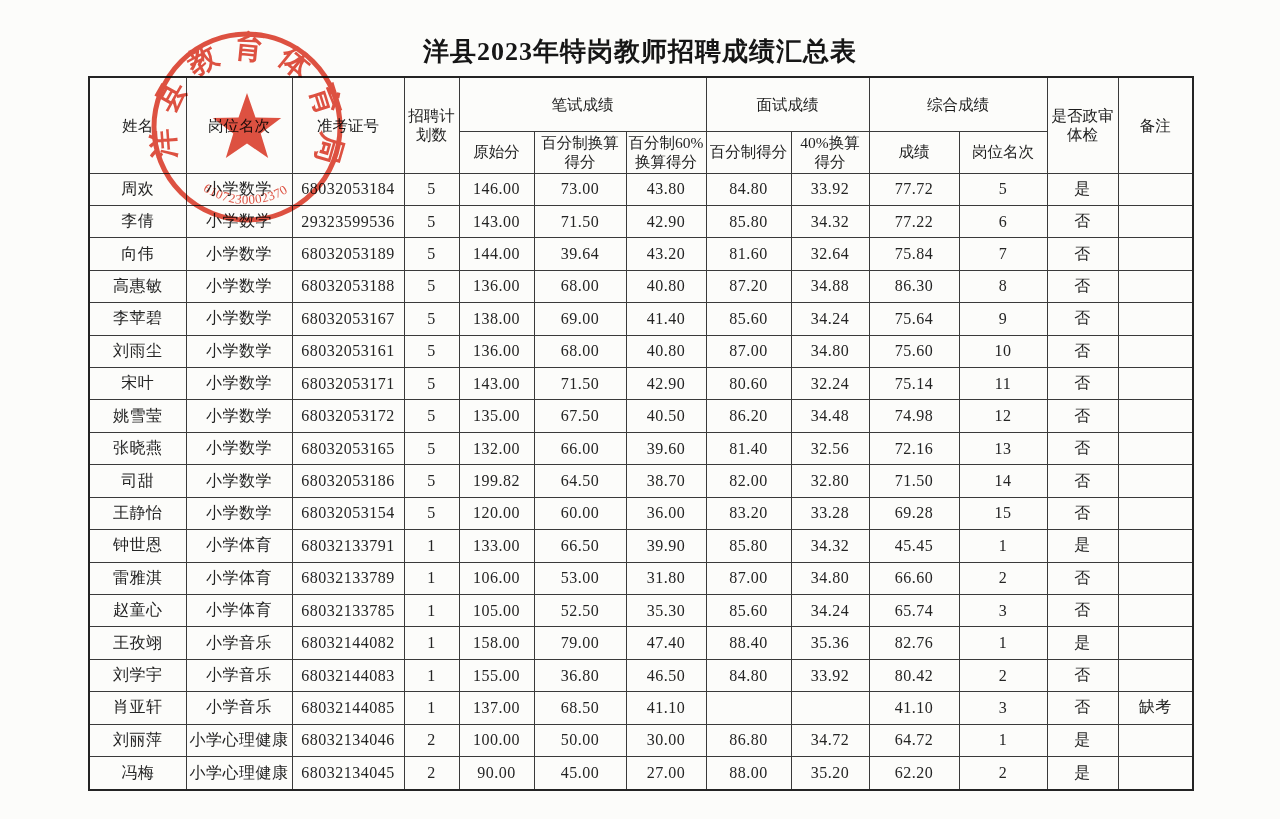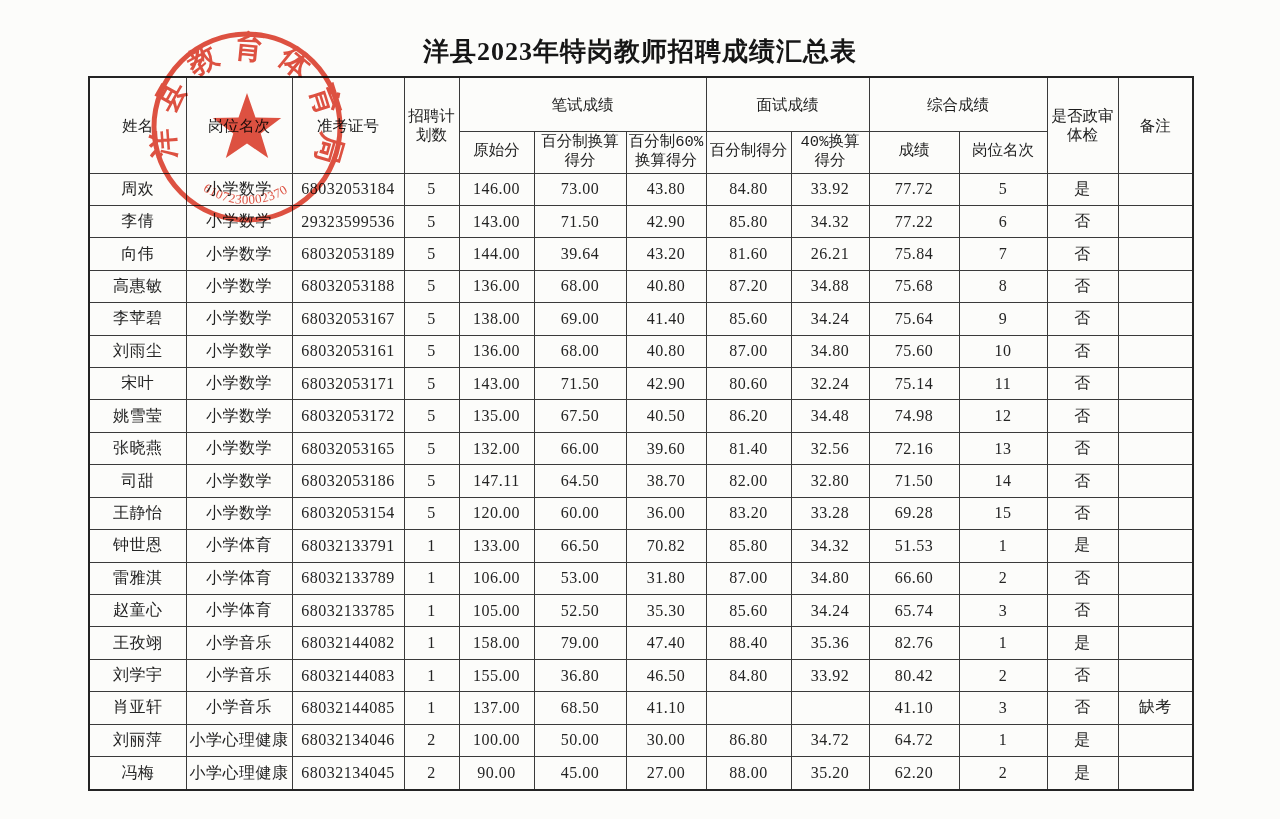--- a/index.html
+++ b/index.html
@@ -21,21 +21,21 @@
     text-align:center;vertical-align:middle;
     padding:0 2px;overflow:hidden;
   }
   table{border:2px solid #242424;}
   th{
     font-weight:normal;font-size:15.5px;line-height:1.25;
     white-space:pre-line;color:#1d1d1d;
   }
   td{font-size:16px;color:#242424;letter-spacing:0.5px;}
   thead tr.group-row{height:54px;}
-  thead tr.sub-row{height:42px;font-family:Liberation Mono, monospace;}
+  thead tr.sub-row{height:42px;}
   
   .seal{
     position:absolute;left:147px;top:27px;width:200px;height:200px;
     mix-blend-mode:multiply;opacity:0.88;pointer-events:none;
   }
   .seal text{font-family:"Liberation Serif","DejaVu Serif",serif;}
   .seal .org{font-size:30px;letter-spacing:13px;fill:#dc3a28;font-weight:bold;}
   .seal .num{font-size:13px;letter-spacing:0.5px;fill:#dc3a28;}
 </style>
 </head>
@@ -120,37 +120,37 @@
         </tr>
         <tr>
           <td>向伟</td>
           <td>小学数学</td>
           <td>68032053189</td>
           <td>5</td>
           <td>144.00</td>
           <td>39.64</td>
           <td>43.20</td>
           <td>81.60</td>
-          <td>26.21</td>
+          <td>32.64</td>
           <td>75.84</td>
           <td>7</td>
           <td>否</td>
           <td></td>
         </tr>
         <tr>
           <td>高惠敏</td>
           <td>小学数学</td>
           <td>68032053188</td>
           <td>5</td>
           <td>136.00</td>
           <td>68.00</td>
           <td>40.80</td>
           <td>87.20</td>
           <td>34.88</td>
-          <td>75.68</td>
+          <td>86.30</td>
           <td>8</td>
           <td>否</td>
           <td></td>
         </tr>
         <tr>
           <td>李苹碧</td>
           <td>小学数学</td>
           <td>68032053167</td>
           <td>5</td>
           <td>138.00</td>
@@ -221,21 +221,21 @@
           <td>72.16</td>
           <td>13</td>
           <td>否</td>
           <td></td>
         </tr>
         <tr>
           <td>司甜</td>
           <td>小学数学</td>
           <td>68032053186</td>
           <td>5</td>
-          <td>147.11</td>
+          <td>199.82</td>
           <td>64.50</td>
           <td>38.70</td>
           <td>82.00</td>
           <td>32.80</td>
           <td>71.50</td>
           <td>14</td>
           <td>否</td>
           <td></td>
         </tr>
         <tr>
@@ -253,24 +253,24 @@
           <td>否</td>
           <td></td>
         </tr>
         <tr>
           <td>钟世恩</td>
           <td>小学体育</td>
           <td>68032133791</td>
           <td>1</td>
           <td>133.00</td>
           <td>66.50</td>
-          <td>70.82</td>
+          <td>39.90</td>
           <td>85.80</td>
           <td>34.32</td>
-          <td>51.53</td>
+          <td>45.45</td>
           <td>1</td>
           <td>是</td>
           <td></td>
         </tr>
         <tr>
           <td>雷雅淇</td>
           <td>小学体育</td>
           <td>68032133789</td>
           <td>1</td>
           <td>106.00</td>

